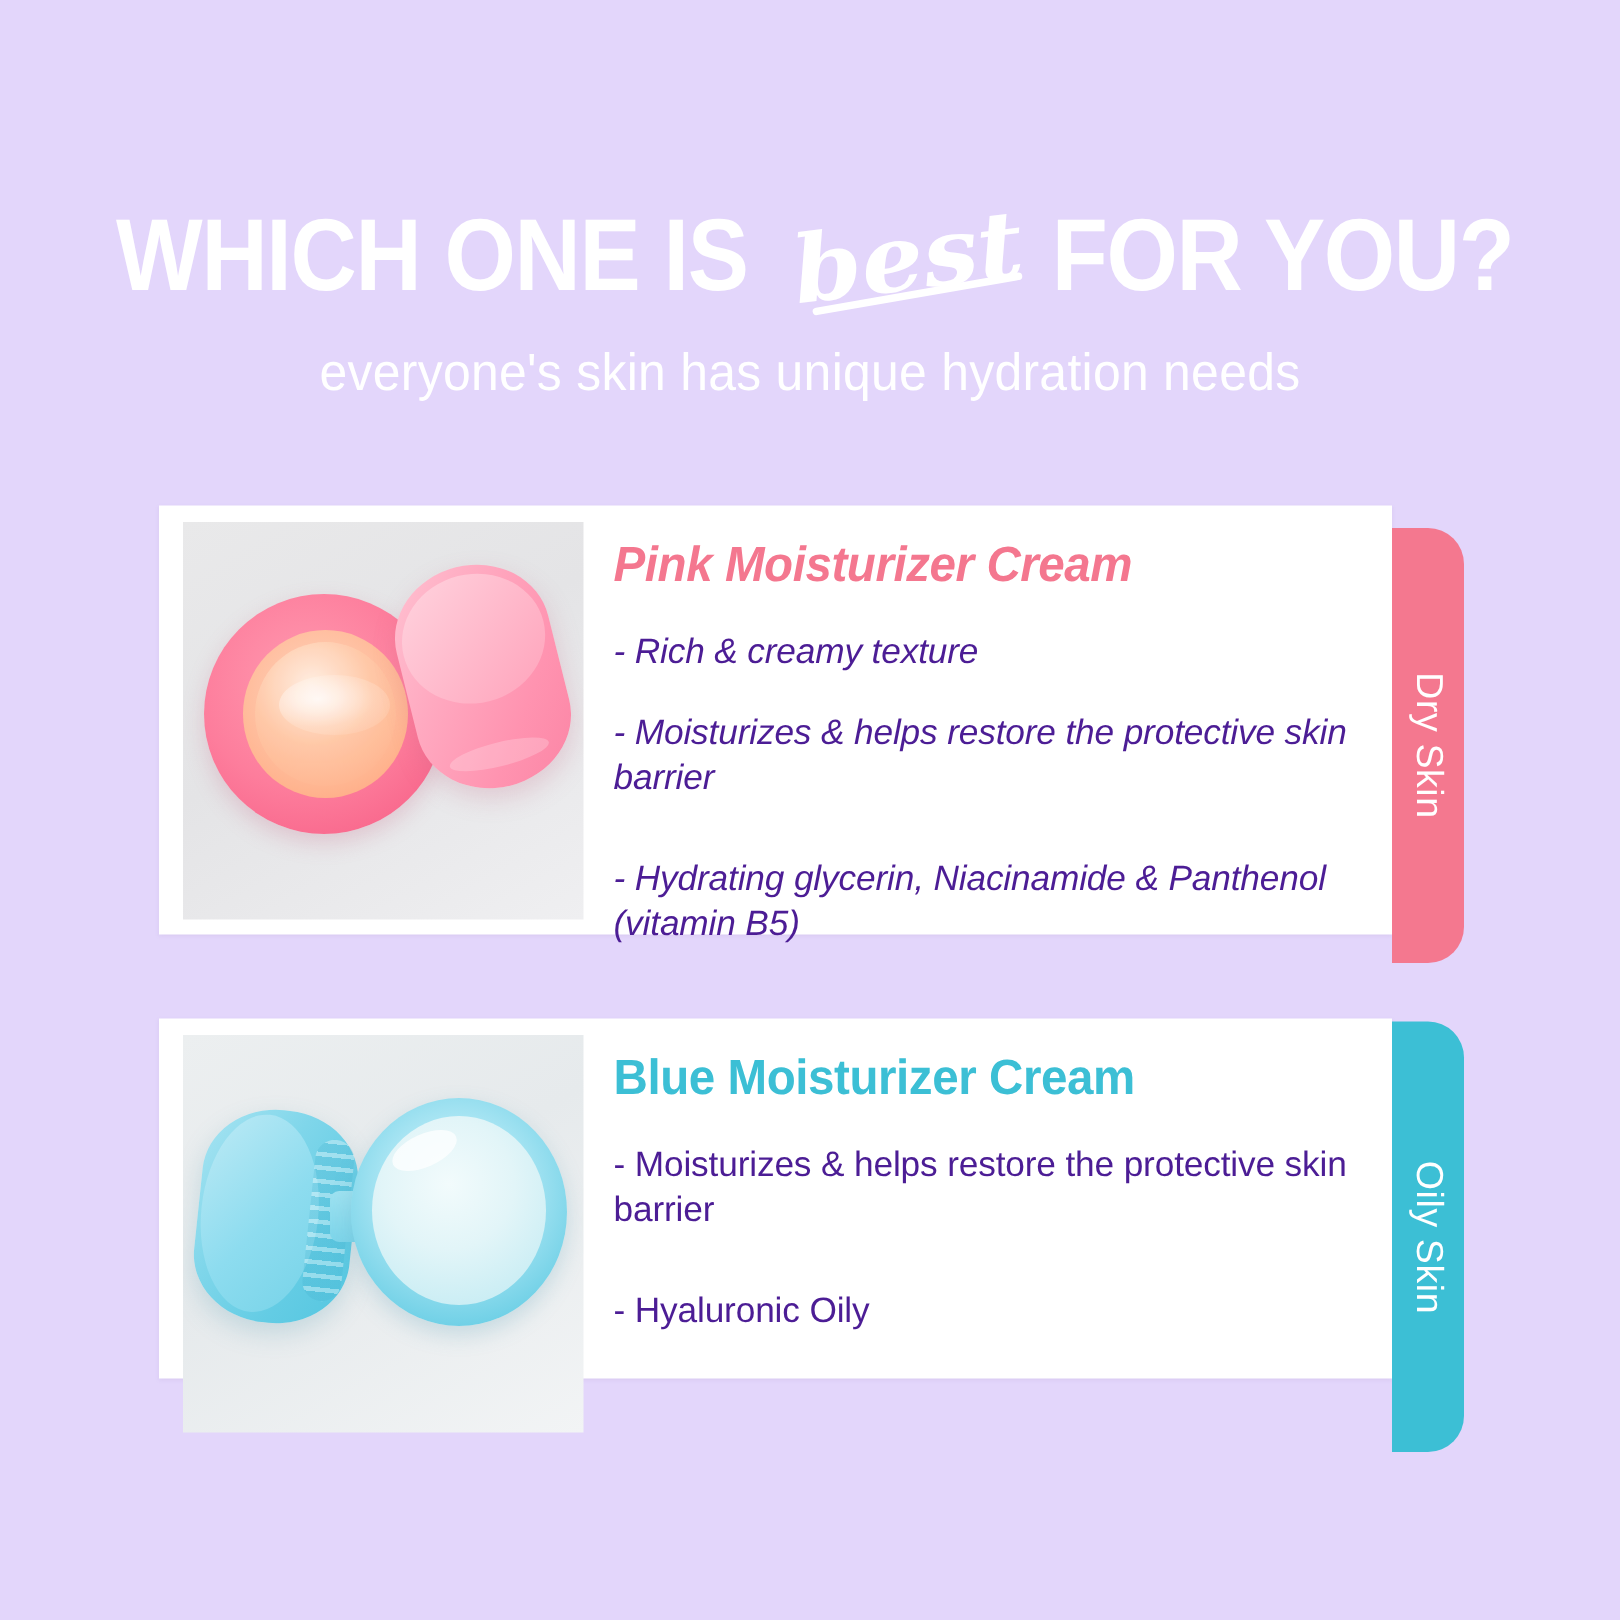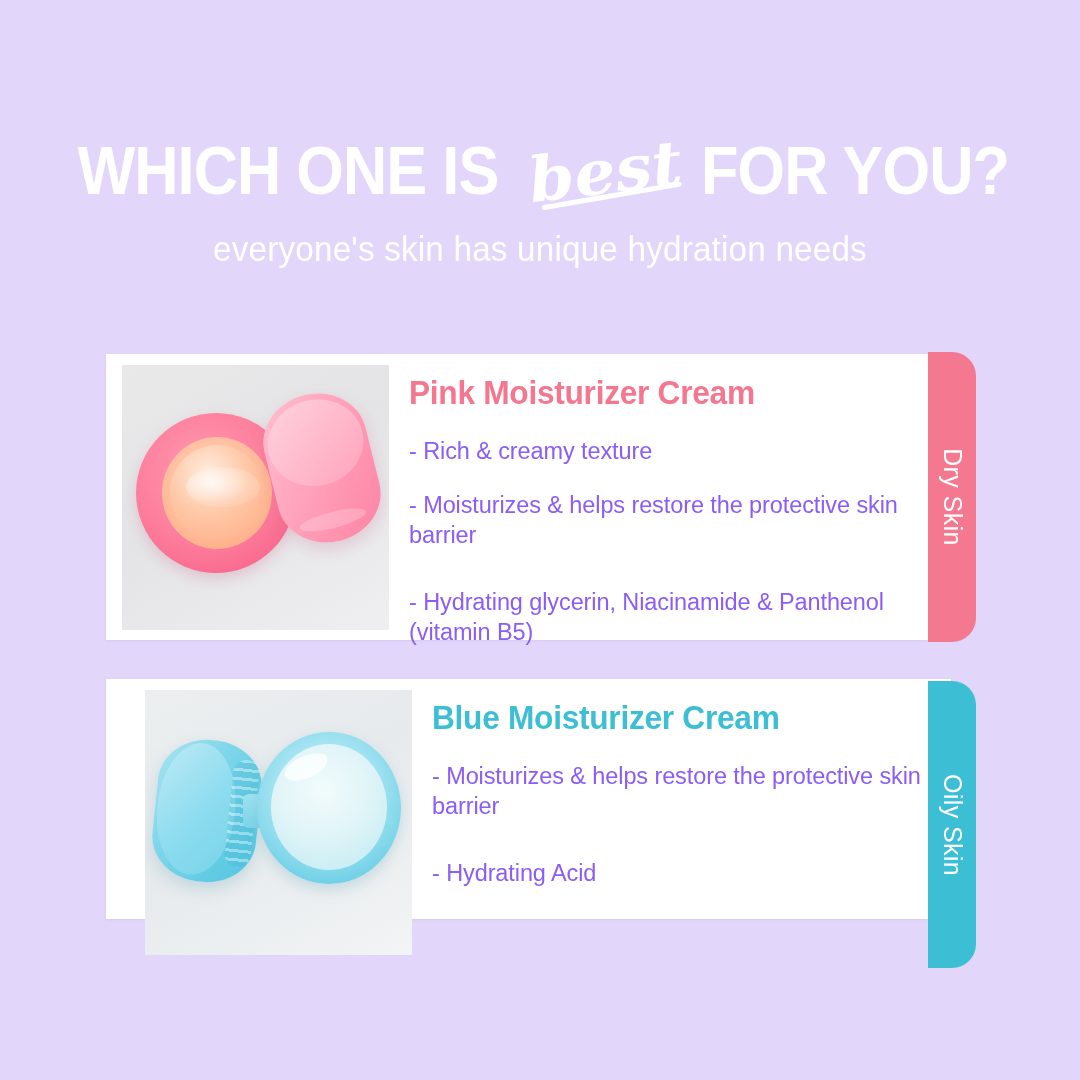--- a/index.html
+++ b/index.html
@@ -86,22 +86,22 @@
   
   .card {
     position: absolute;
     left: 106px;
     width: 822px;
     background: #ffffff;
     display: flex;
     align-items: flex-start;
     box-shadow: 0 1px 3px rgba(120, 100, 160, 0.10);
   }
-  .card-1 { top: 354px; height: 286px; }
-  .card-2 { top: 679px; height: 240px; padding-left: 23px; }
+  .card-1 { top: 337px; height: 286px; font-style: italic; }
+  .card-2 { top: 679px; height: 240px; }
 
   .thumb {
     position: relative;
     width: 267px;
     height: 265px;
     margin: 11px 0 0 16px;
     flex: none;
     overflow: hidden;
     background: linear-gradient(150deg, #e9e9ea 0%, #e4e4e6 45%, #efeff1 100%);
   }
@@ -274,21 +274,21 @@
     transform: scaleX(0.96);
     transform-origin: left center;
   }
   .title-pink { color: #f4778f; }
   .title-blue { color: #3cbfd5; }
 
   .feature {
     font-family: "Liberation Sans", sans-serif;
     font-size: 23.5px;
     line-height: 1.30;
-    color: #8b5cf6;
+    color: #4c1d95;
     margin-bottom: 13px;
     letter-spacing: -0.1px;
   }
   .feature:last-child { margin-bottom: 0; margin-top: 36px; }
 
   
   .tab {
     position: absolute;
     left: 928px;
     width: 48px;
@@ -352,18 +352,18 @@
 
 <div class="card card-2">
   <div class="thumb thumb-2">
     <div class="jar-blue-lid"></div>
     <div class="jar-blue-neck"></div>
     <div class="jar-blue-base"></div>
   </div>
   <div class="card-body">
     <h2 class="card-title title-blue">Blue Moisturizer Cream</h2>
     <p class="feature">- Moisturizes &amp; helps restore the protective skin barrier</p>
-    <p class="feature">- Hydrating Acid</p>
+    <p class="feature">- Hyaluronic Oily</p>
   </div>
 </div>
 <div class="tab tab-2">
   <span class="tab-label">Oily Skin</span>
 </div>
 
 </body></html>

